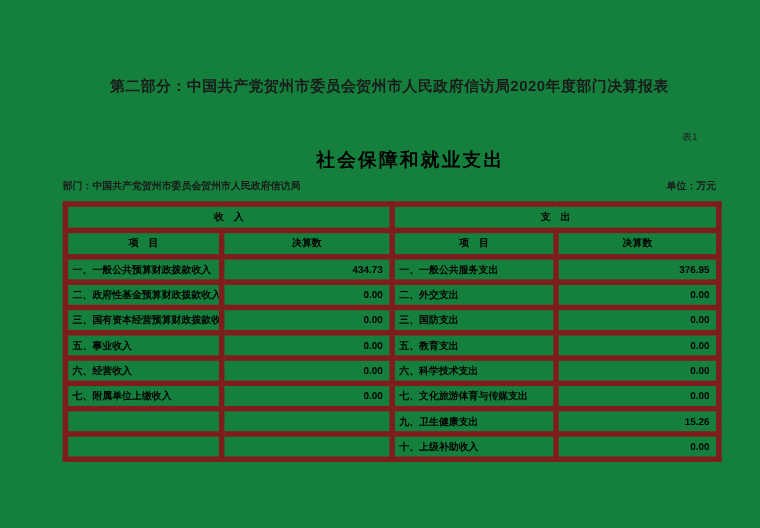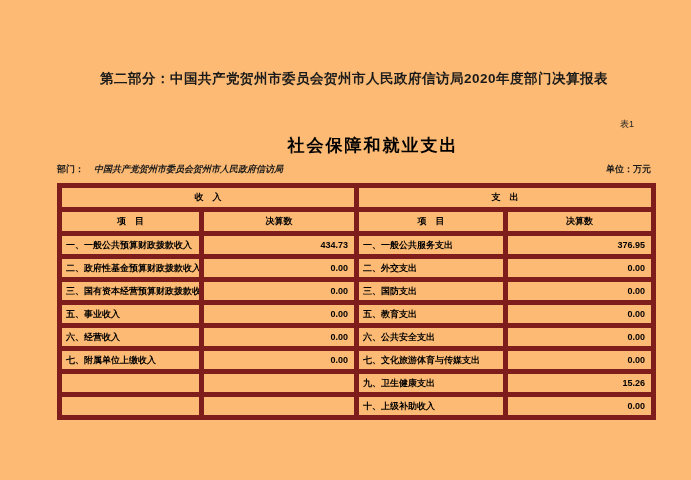--- a/index.html
+++ b/index.html
@@ -1,19 +1,19 @@
 <!DOCTYPE html>
 <html><head>
 <meta charset="utf-8">
 <style>
   html,body { margin:0; padding:0; background:#e8e8e8; }
   .page {
     position:relative;
     width:691px; height:480px;
-    background:#fdba74;
+    background:#15803d;
     font-family:"Liberation Sans", sans-serif;
     color:#1a1a1a;
     overflow:hidden;
   }
   .section-title {
     position:absolute; top:70px; left:57px; width:594px;
     text-align:center;
     font-size:13.5px; font-weight:700; letter-spacing:0.5px;
     color:#1a1a1a;
   }
@@ -25,21 +25,21 @@
     position:absolute; top:134px; left:0; width:691px;
     text-align:center; text-indent:55px;
     font-size:17px; font-weight:700; letter-spacing:2px;
     color:#000;
   }
   .meta-row {
     position:absolute; top:163px; left:57px; width:594px;
     display:flex; justify-content:space-between; align-items:flex-end;
     font-size:9px; font-weight:700; color:#1a1a1a;
   }
-  .dept-name { margin-left:10px;font-style:italic; }
+  .dept-name { margin-left:0; }
   table.budget-table {
     position:absolute; top:183px; left:57px;
     width:594px;
     border-collapse:collapse; table-layout:fixed;
   }
   .budget-table th, .budget-table td {
     border:5px solid #7f1d1d;
     font-size:9px; font-weight:700; color:#000;
     padding:0; height:18px;
     overflow:hidden; white-space:nowrap;
@@ -106,21 +106,21 @@
       </tr>
       <tr>
         <td class="item">五、事业收入</td>
         <td class="amt">0.00</td>
         <td class="item">五、教育支出</td>
         <td class="amt">0.00</td>
       </tr>
       <tr>
         <td class="item">六、经营收入</td>
         <td class="amt">0.00</td>
-        <td class="item">六、公共安全支出</td>
+        <td class="item">六、科学技术支出</td>
         <td class="amt">0.00</td>
       </tr>
       <tr>
         <td class="item">七、附属单位上缴收入</td>
         <td class="amt">0.00</td>
         <td class="item">七、文化旅游体育与传媒支出</td>
         <td class="amt">0.00</td>
       </tr>
       <tr>
         <td class="item"></td>

